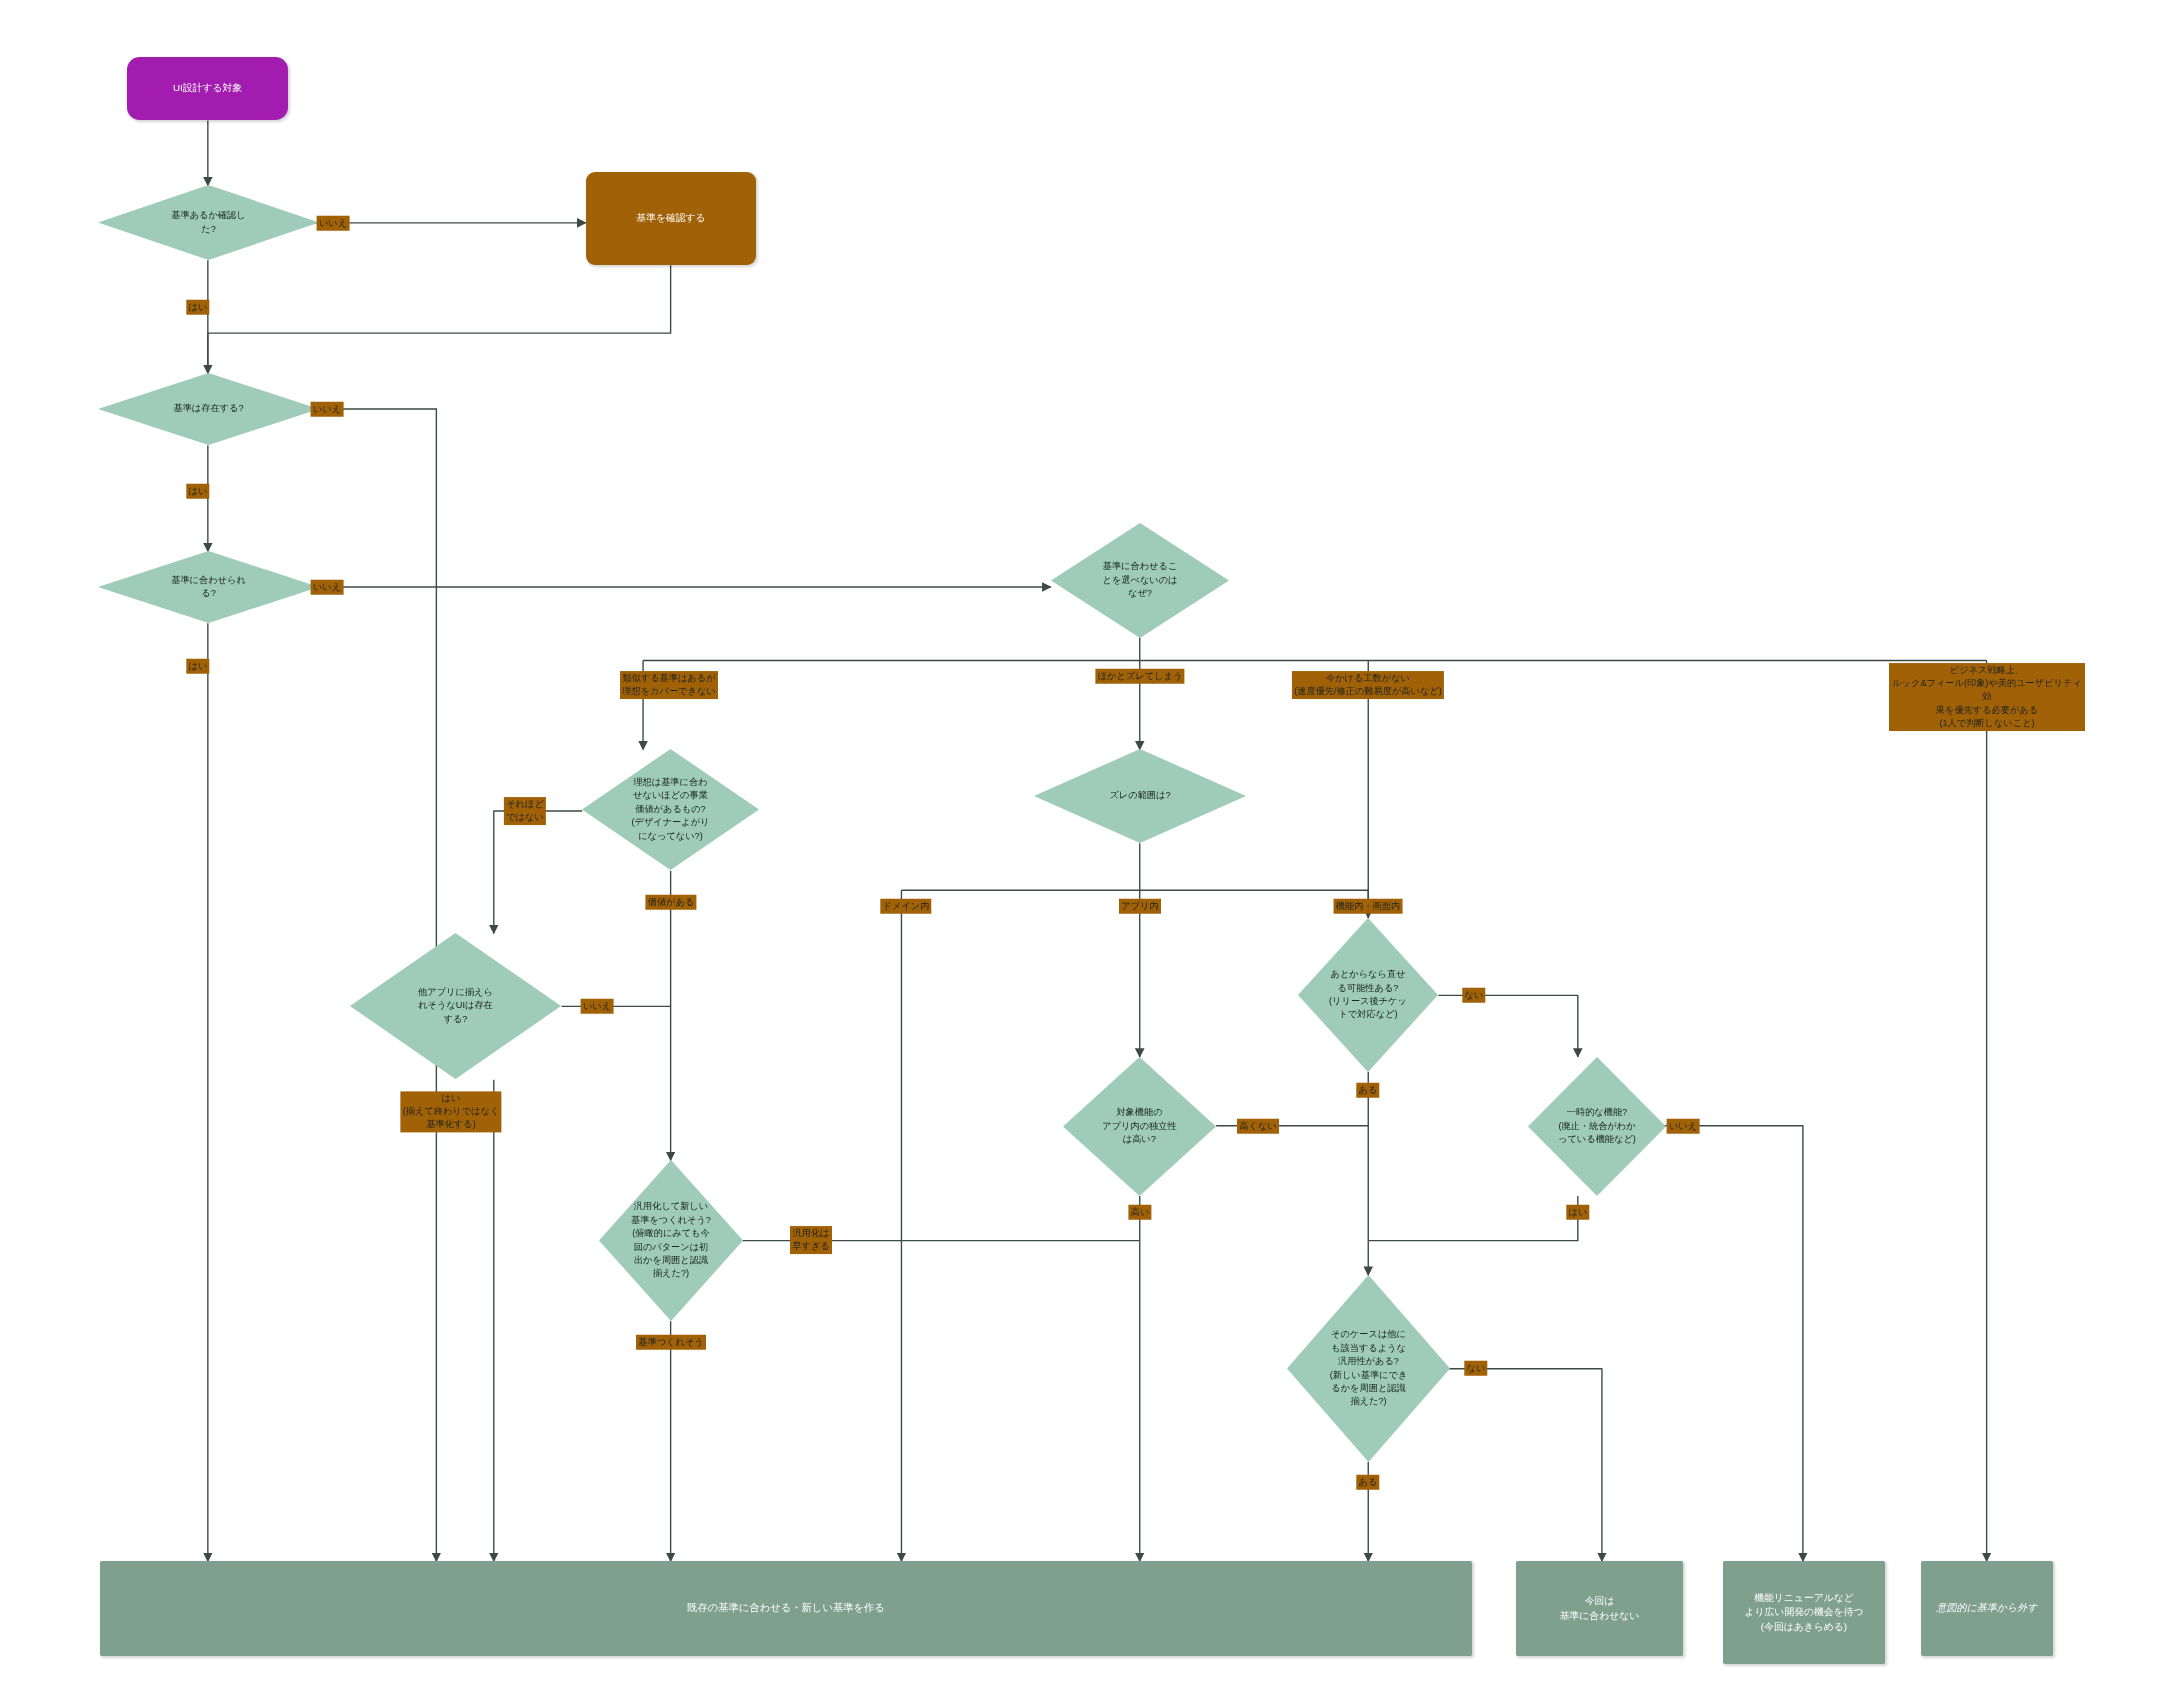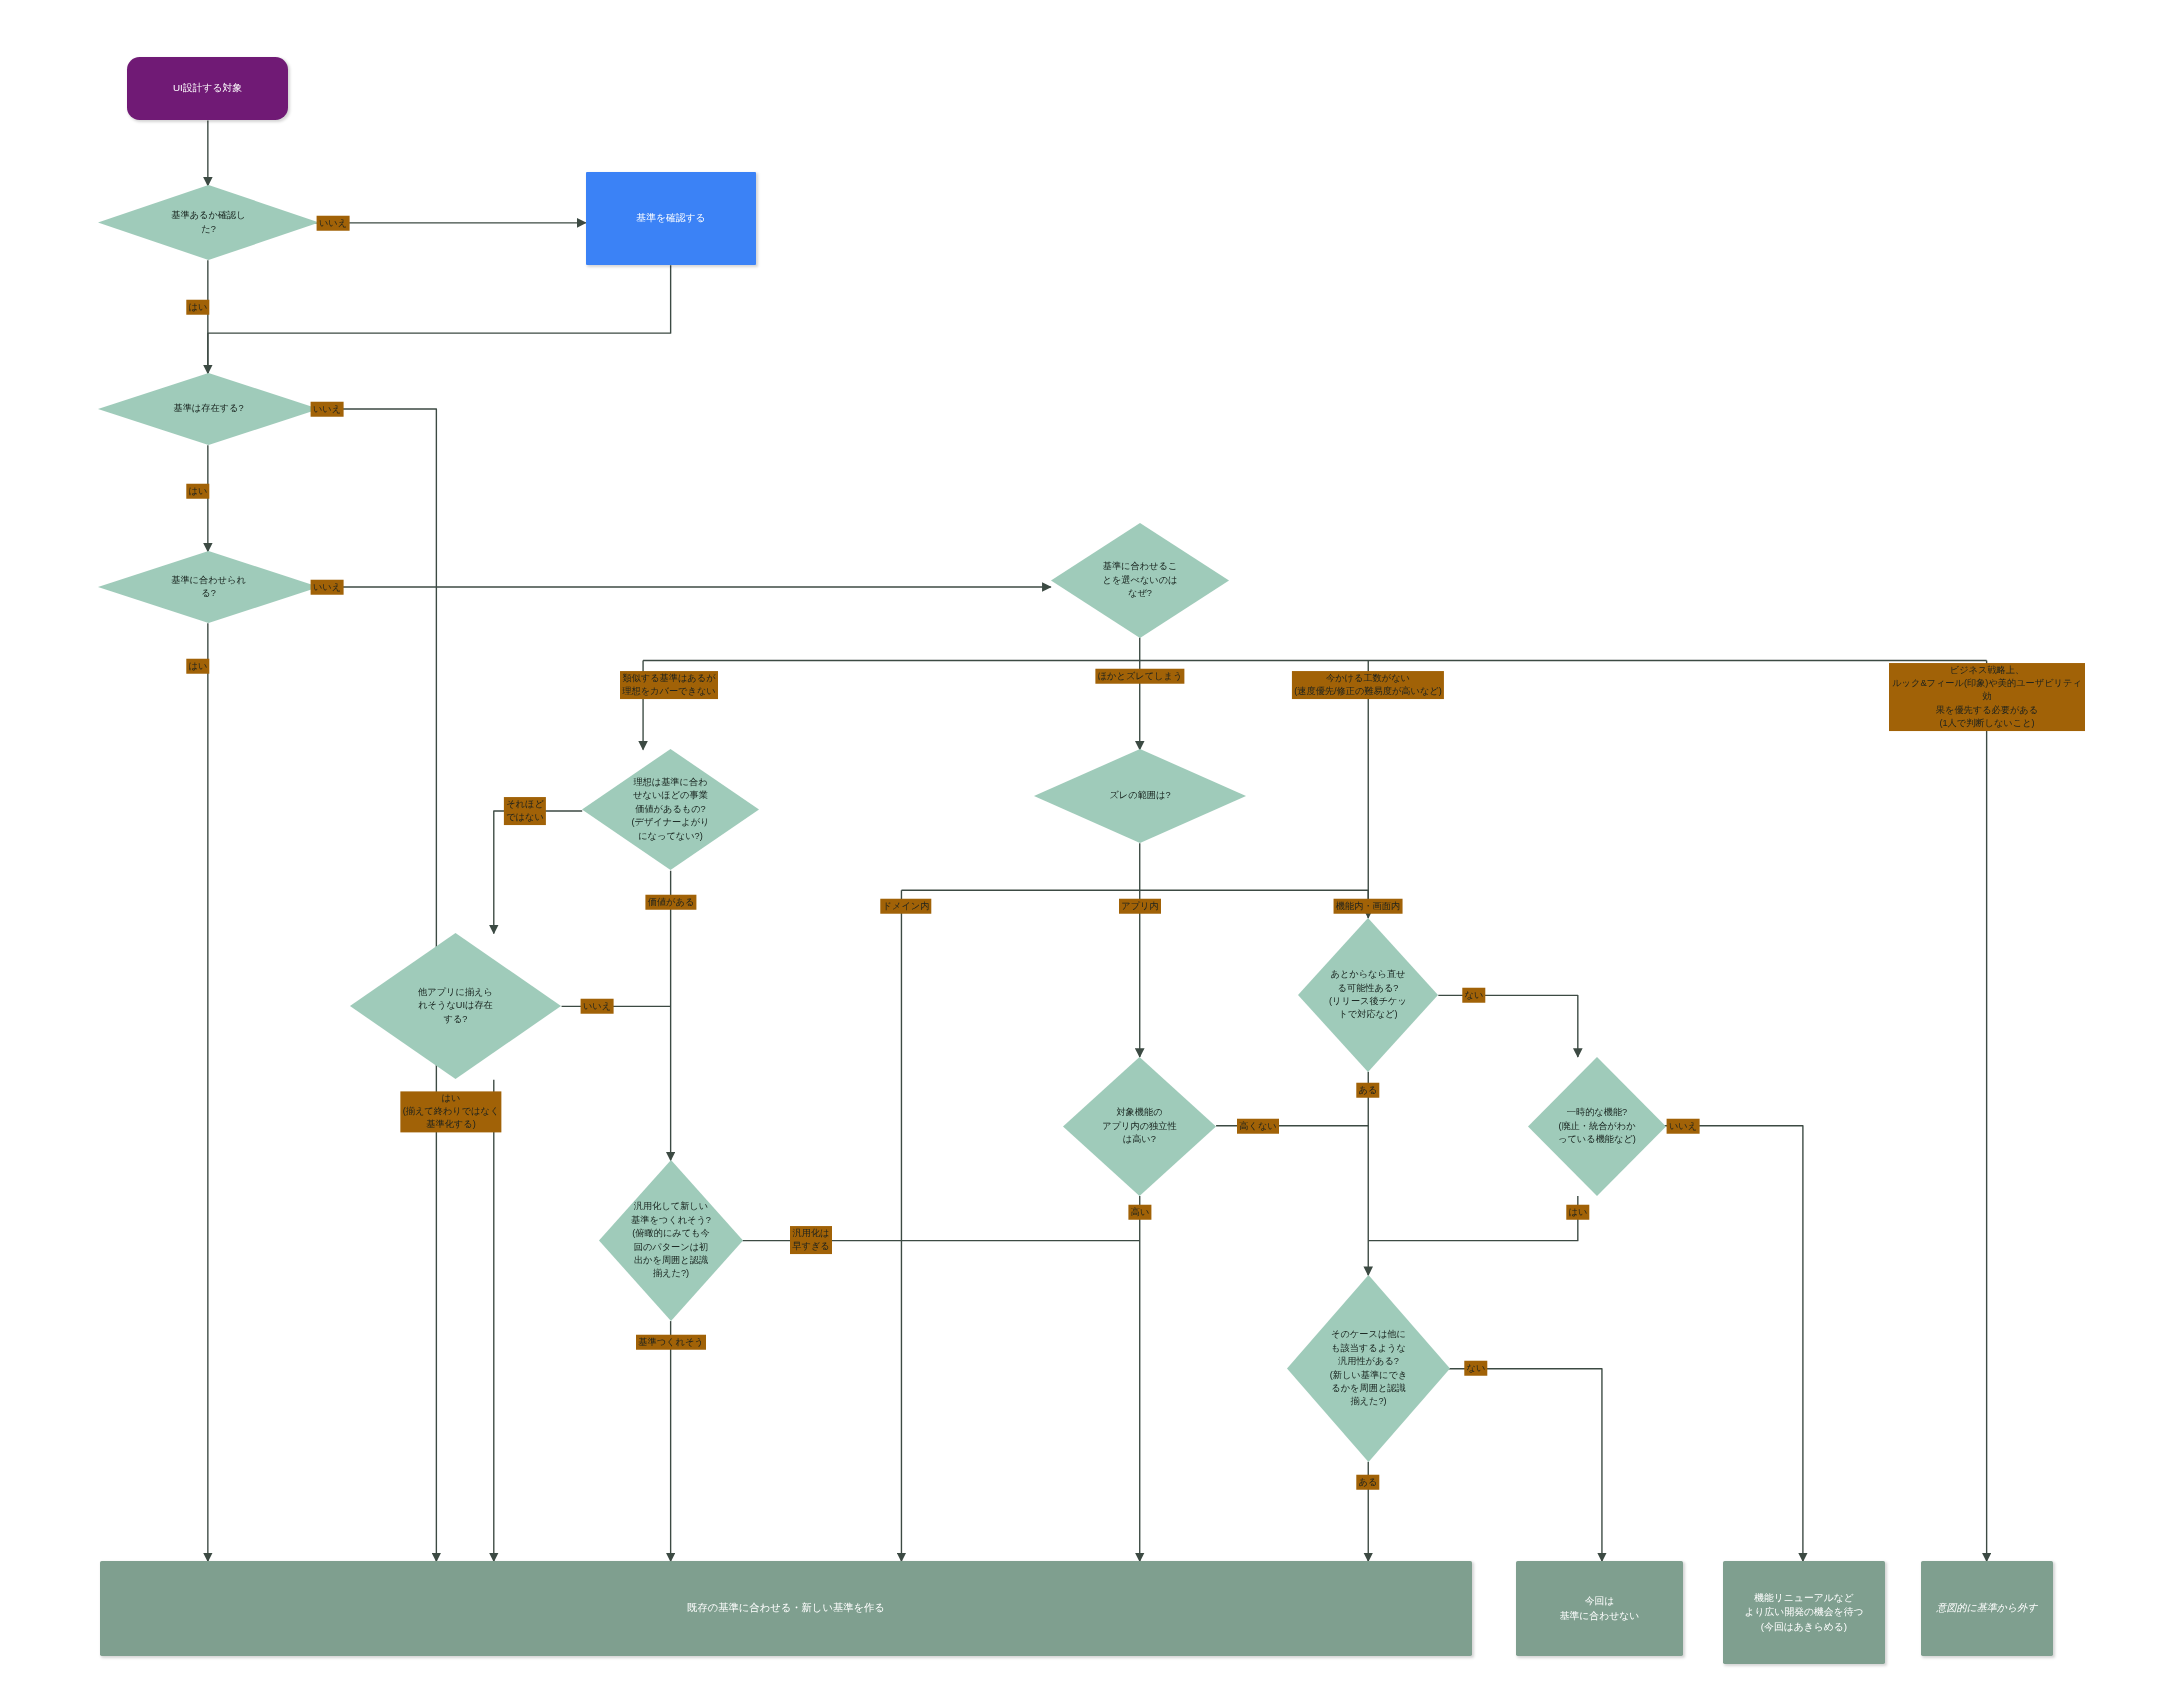--- a/index.html
+++ b/index.html
@@ -34,33 +34,33 @@
     line-height:1.45;
   }
   .node .txt{
     display:block;
     white-space:pre-line;
     padding:0 3.4px;
   }
 
   
   .n-start{
-    background:#701a75;
+    background:#a21caf;
     border-radius:12.6px;
     color:#ffffff;
     font-size:9.8px;
     box-shadow:1.1px 1.7px 2.9px rgba(0,0,0,.17);
     align-items:center;
   }
   
   .n-proc{
-    background:#3b82f6;
+    background:#a16207;
     color:#ffffff;
     font-size:9.8px;
-    border-radius:1px;
+    border-radius:9px;
     box-shadow:1.1px 1.7px 2.9px rgba(0,0,0,.17);
   }
   .n-end{
     background:#7f9f8f;
     color:#ffffff;
     font-size:10.3px;
     border-radius:1.7px;
     box-shadow:1.1px 1.7px 2.9px rgba(0,0,0,.17);
   }
 

